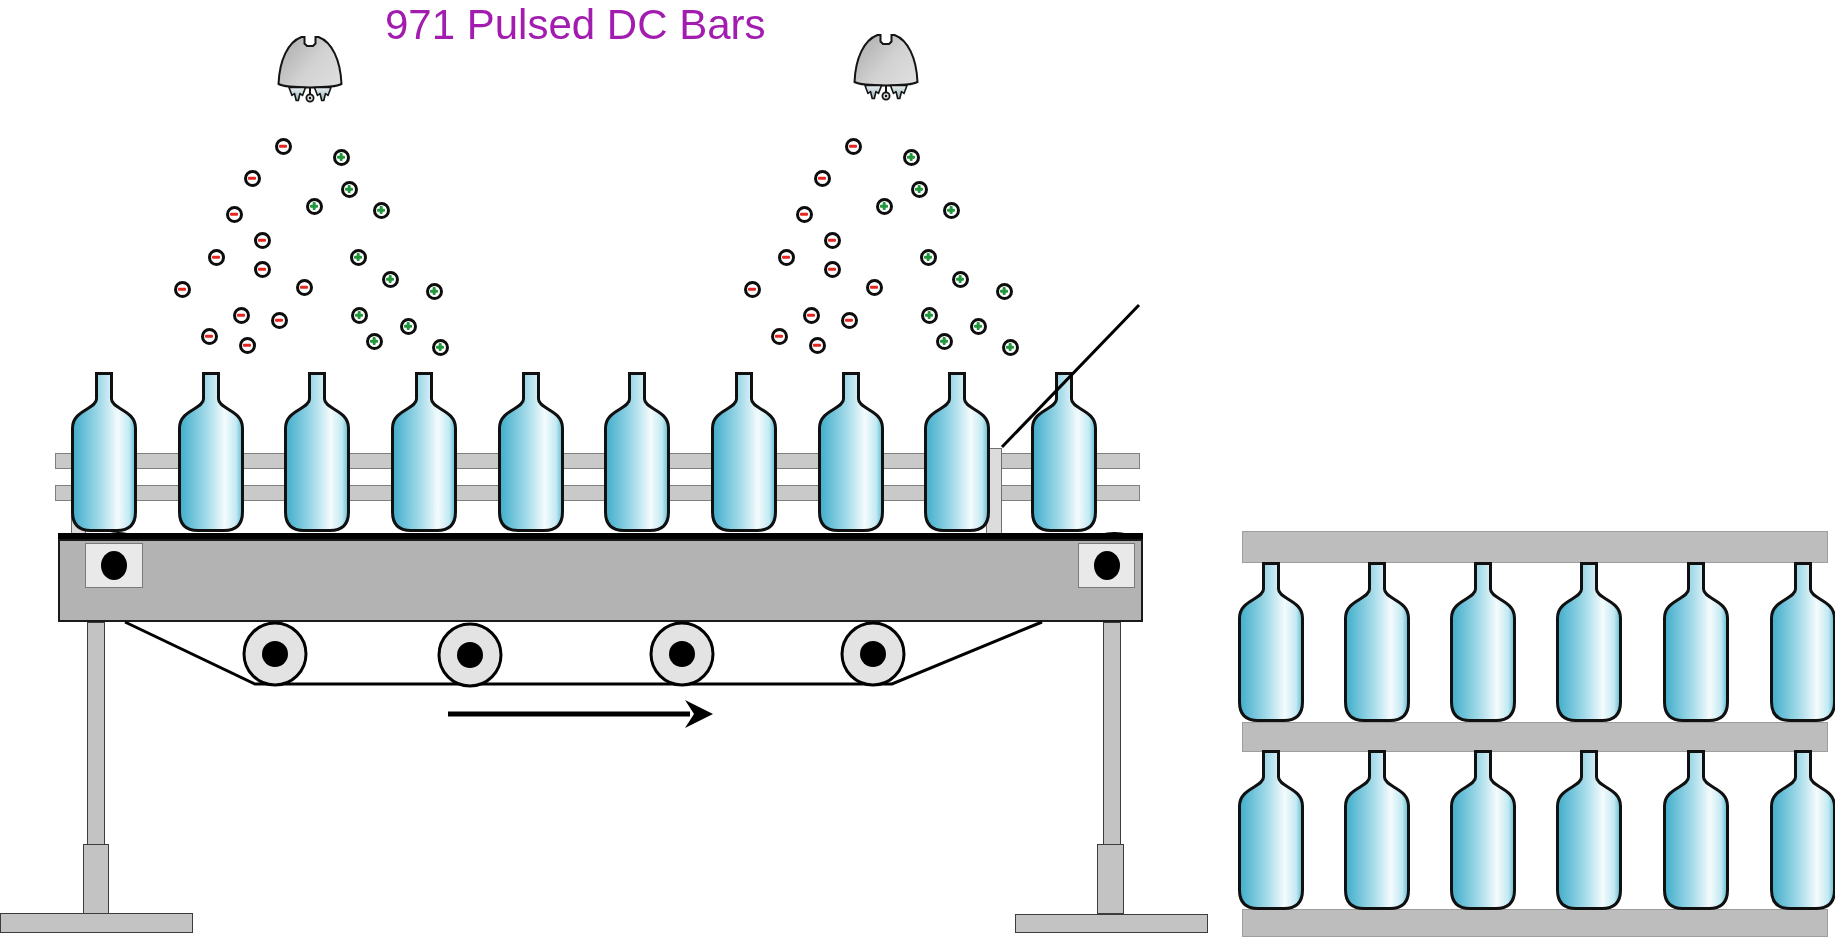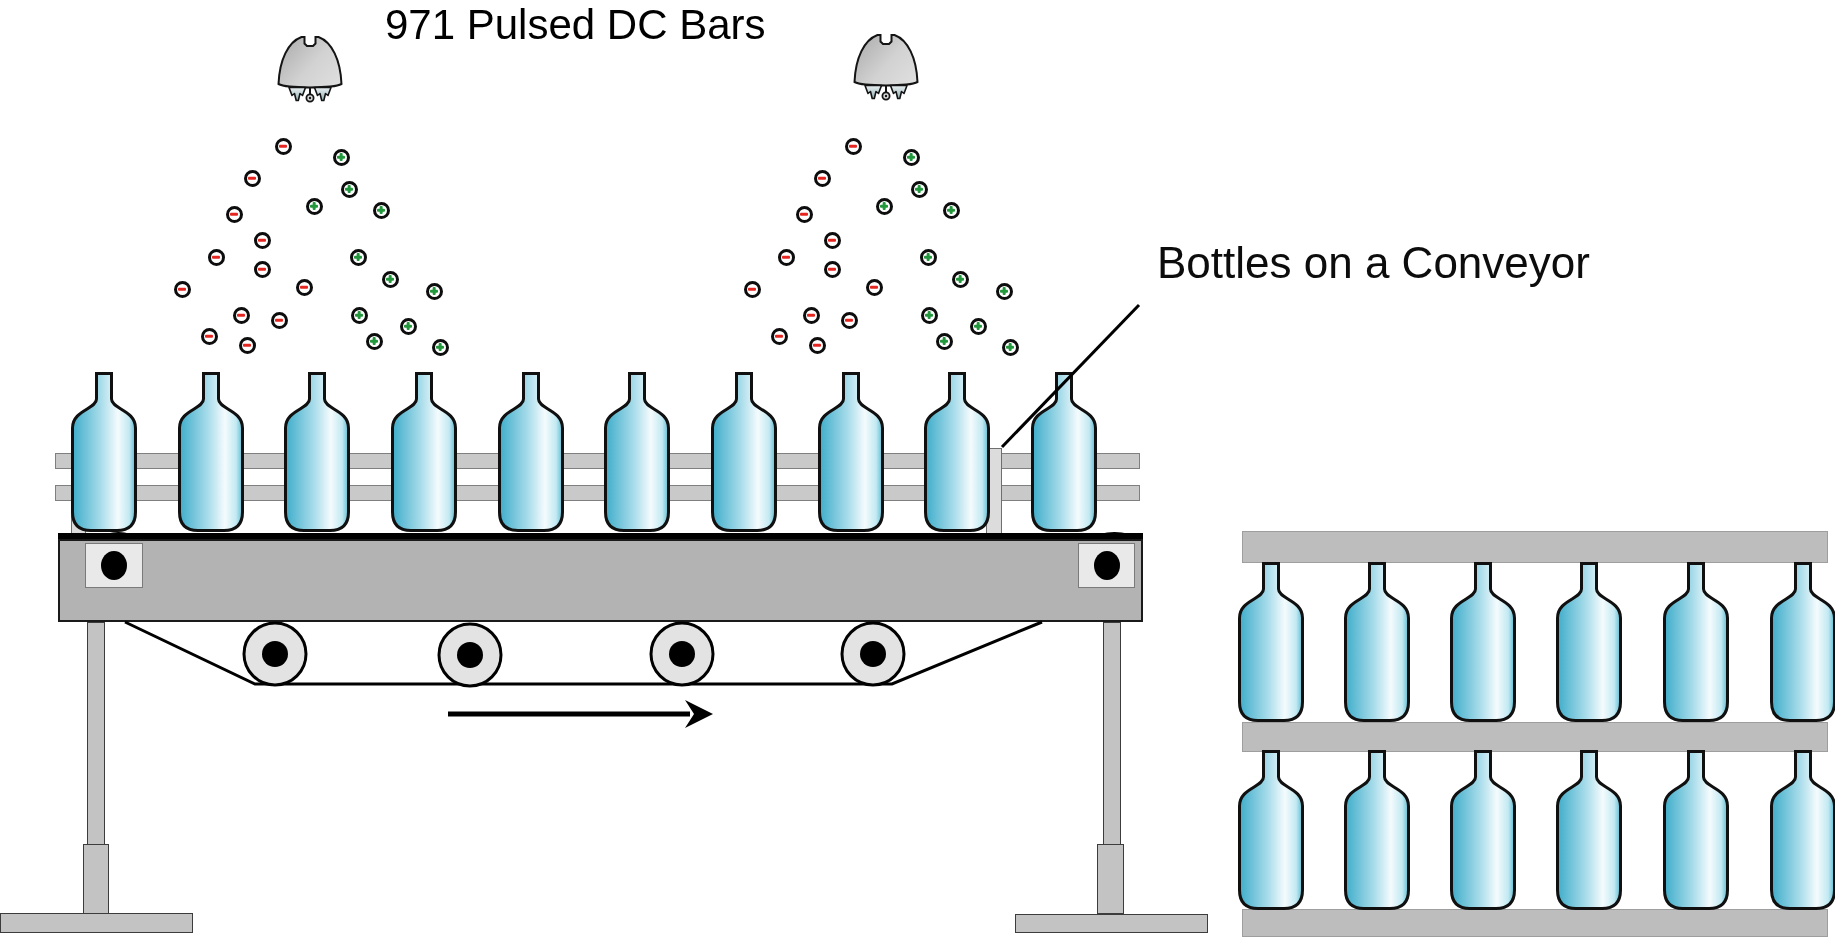--- a/index.html
+++ b/index.html
@@ -1,20 +1,20 @@
 <!DOCTYPE html>
 <html style="--neg: #e52620; --pos: #23973c; --convey: #b3b3b3; --rail: #c9c9c9; --post: #dcdcdc; --leg: #c3c3c3; --rack: #bdbdbd;"><head>
 <meta charset="utf-8">
 <style>
   html,body{margin:0;padding:0;background:#fff;}
   .scene{position:relative;width:1835px;height:940px;background:#ffffff;overflow:hidden;
          font-family:"Liberation Sans", sans-serif;}
   .scene *{box-sizing:border-box;}
   .abs{position:absolute;}
-  .title-text{position:absolute;left:385px;top:4px;font-size:42px;line-height:1;color:#000000;
+  .title-text{position:absolute;left:385px;top:4px;font-size:42px;line-height:1;color:#a21caf;
               letter-spacing:0px;white-space:nowrap;}
   .conveyor-label-text{position:absolute;left:1157px;top:241px;font-size:44px;line-height:1;
               color:#0c0c0c;white-space:nowrap;}
   .rail{position:absolute;background:var(--rail,#c9c9c9);border:1px solid #7f7f7f;}
   .post{position:absolute;background:var(--post,#dcdcdc);border:1px solid #6f6f6f;}
   .rack-bar{position:absolute;background:var(--rack,#bdbdbd);border:1px solid #9e9e9e;}
   .belt-strip{position:absolute;background:#000;}
   .conveyor-body{position:absolute;background:var(--convey,#b3b3b3);border:2px solid #1a1a1a;}
   .bearing{position:absolute;background:#e9e9e9;border:1px solid #7a7a7a;}
   .bearing .hub{position:absolute;left:50%;top:50%;width:26px;height:29px;margin-left:-13px;
@@ -216,14 +216,13 @@
           <circle cx="873" cy="654" r="31" fill="#e3e3e3" stroke="#000" stroke-width="3"></circle>
           <circle cx="873" cy="654" r="13" fill="#000"></circle>
           <path d="M95 539 Q 118.5 525 142 539 Z" fill="#000"></path>
           <path d="M1086 539 Q 1114.5 525 1143 539 Z" fill="#000"></path>
           <line x1="448" y1="714" x2="690" y2="714" stroke="#000" stroke-width="5"></line>
           <polygon points="685,700 713,714 685,728 694,714" fill="#000"></polygon>
           <line x1="1002" y1="447" x2="1139" y2="305" stroke="#000" stroke-width="3"></line>
         </svg></div>
     </div>
   <div class="title-text">971 Pulsed DC Bars</div>
-  <div class="conveyor-label-text">Bottles on a Conveyor</div>
 </div>
 
 </body></html>

